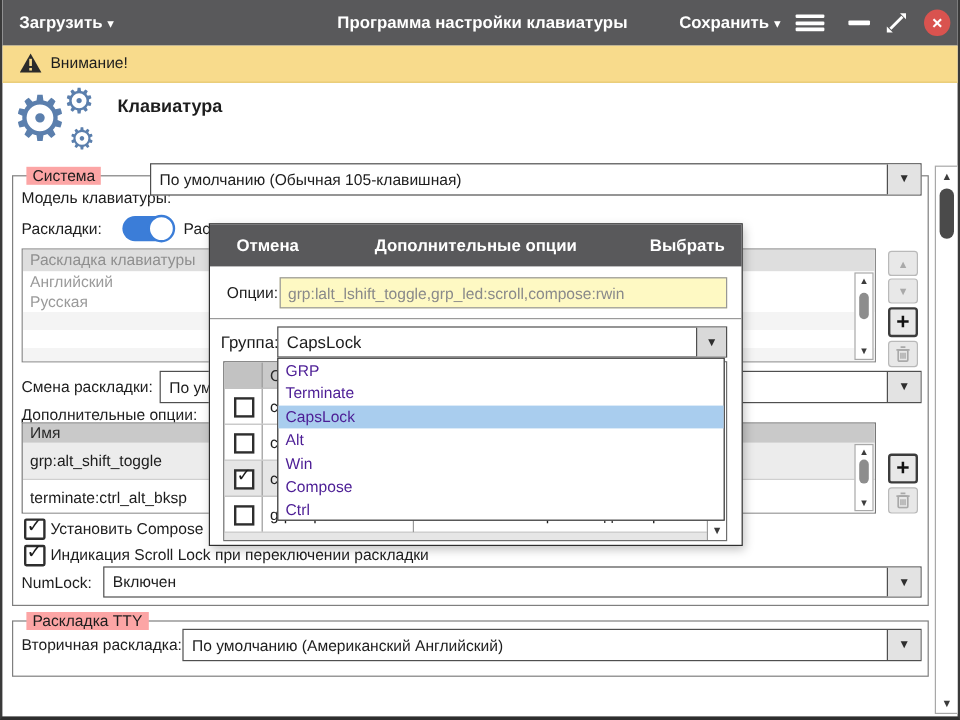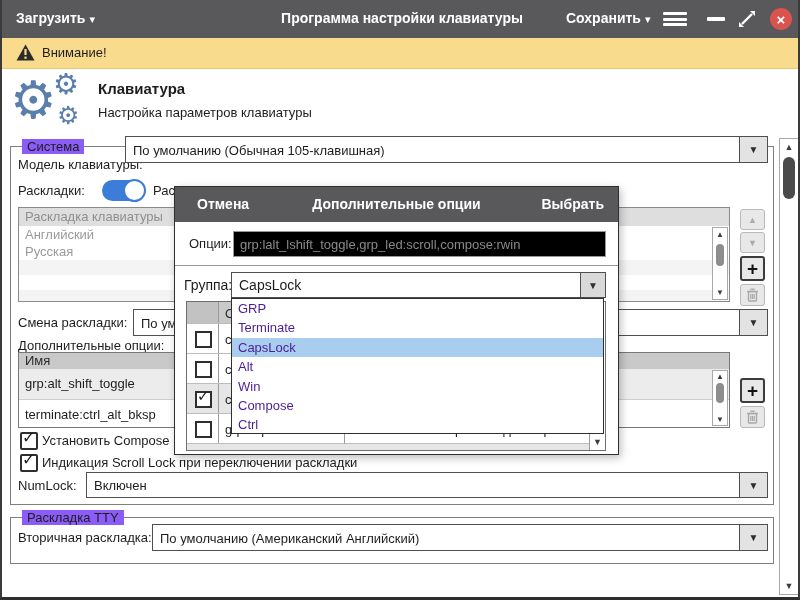--- a/index.html
+++ b/index.html
@@ -20,21 +20,21 @@
              display:flex;align-items:center;justify-content:center;font-size:15px;font-weight:bold;cursor:pointer;}
   
   .warnbar{left:0;top:38px;width:800px;height:30px;background:#f8db8c;border-bottom:1px solid #e7c972;}
   .warn-text{position:absolute;left:40px;top:7px;font-size:13px;color:#1d1d1d;}
   
   .gear{position:absolute;color:#5b7fad;font-family:"DejaVu Sans",sans-serif;line-height:1;}
   .hdr-title{position:absolute;left:96px;top:80px;font-size:15px;font-weight:bold;}
   .hdr-sub{position:absolute;left:96px;top:105px;font-size:13px;}
   
   .fieldset{border:1px solid #7f7f7f;background:transparent;}
-  .fs-label{position:absolute;background:#8b5cf6;padding:0 5px;font-size:13px;}
+  .fs-label{position:absolute;background:#fca5a5;padding:0 5px;font-size:13px;}
   
   .lbl{position:absolute;white-space:nowrap;}
   .dd{position:absolute;background:#fff;border:1px solid #4f4f4f;box-sizing:border-box;}
   .dd-val{position:absolute;left:7px;top:50%;transform:translateY(-50%);white-space:nowrap;overflow:hidden;}
   .dd-btn{position:absolute;right:0;top:0;bottom:0;width:27px;background:#e3e3e3;border-left:1px solid #4f4f4f;
           display:flex;align-items:center;justify-content:center;font-size:10px;color:#2e2e2e;cursor:pointer;}
   .toggle{position:absolute;width:42px;height:21px;background:#3b7dd8;border-radius:11px;cursor:pointer;}
   .toggle .knob{position:absolute;right:-2px;top:-1px;width:19px;height:19px;background:#fff;border:2px solid #3b7dd8;border-radius:50%;}
   .listbox{position:absolute;background:#fff;border:1px solid #8a8a8a;box-sizing:border-box;overflow:hidden;}
   .lb-header{height:18px;line-height:18px;background:#dedede;color:#8f8f8f;padding-left:6px;}
@@ -50,21 +50,21 @@
   .btn-sq.dis{color:#a9a9a9;}
   .cb{position:absolute;width:14px;height:14px;border:2px solid #2e2e2e;border-radius:2px;background:#fff;cursor:pointer;}
   .cb .mk{position:absolute;left:0px;top:-6px;font-size:16px;font-weight:bold;color:#1a1a1a;}
   .table{position:absolute;background:#fff;border:1px solid #777;box-sizing:border-box;overflow:hidden;}
   .t-head{background:#c9c9c9;color:#2a2a2a;}
   
   .modal{left:172px;top:186px;width:445px;height:269px;background:#fff;border:1px solid #2f2f2f;box-sizing:border-box;z-index:20;box-shadow:2px 3px 8px rgba(0,0,0,.25);}
   .m-header{position:absolute;left:0;top:0;right:0;height:35px;background:#59595b;color:#fff;}
   .m-htext{position:absolute;top:9px;font-size:14px;font-weight:600;white-space:nowrap;cursor:pointer;}
   .m-input{position:absolute;left:58px;top:44px;width:373px;height:26px;border:1px solid #979797;box-sizing:border-box;
-           font-family:"Liberation Sans","DejaVu Sans",sans-serif;font-size:13px;color:#8a8a8a;padding:0 6px;background:#000000;}
+           font-family:"Liberation Sans","DejaVu Sans",sans-serif;font-size:13px;color:#8a8a8a;padding:0 6px;background:#fef9c3;}
   .m-divider{position:absolute;left:0;top:78px;width:100%;border-top:1px solid #9a9a9a;}
   .m-combo{position:absolute;left:56px;top:85px;width:375px;height:26px;border:1px solid #4f4f4f;background:#fff;box-sizing:border-box;}
   .m-combo .dd-btn{width:24px;background:#d9d9d9;}
   .m-list{position:absolute;left:56px;top:111px;width:373px;height:136px;background:#fff;border:1px solid #2f2f2f;box-sizing:border-box;z-index:5;}
   .m-item{height:19.4px;line-height:19.4px;padding-left:6px;font-size:13px;color:#4c1d95;cursor:pointer;white-space:nowrap;}
   .m-item.sel{background:#a9cdee;}
   .m-table{position:absolute;left:11px;top:114px;width:420px;height:150px;border:1px solid #6e6e6e;box-sizing:border-box;background:#fff;overflow:hidden;z-index:1;}
   .mt-row{position:absolute;left:0;width:404px;border-bottom:1px solid #bdbdbd;box-sizing:border-box;}
   .mt-cb-cell{position:absolute;left:0;top:0;bottom:0;width:32px;border-right:1px solid #9a9a9a;box-sizing:border-box;}
   .mt-name{position:absolute;left:38px;top:50%;transform:translateY(-50%);white-space:nowrap;}
@@ -103,21 +103,20 @@
       <rect x="8.4" y="5" width="2.2" height="6" fill="#f8db8c"></rect>
       <rect x="8.4" y="12.6" width="2.2" height="2.2" fill="#f8db8c"></rect>
     </svg>
     <div class="warn-text">Внимание!</div>
   </div>
 
   <span class="gear" style="left:8px;top:74px;font-size:52px;">⚙</span>
   <span class="gear" style="left:51px;top:70px;font-size:29px;">⚙</span>
   <span class="gear" style="left:55px;top:103px;font-size:25px;">⚙</span>
   <div class="hdr-title">Клавиатура</div>
-  <div class="hdr-sub">Настройка параметров клавиатуры</div>
 
   <div class="abs fieldset" style="left:8px;top:146px;width:762px;height:357px;"></div>
   <span class="fs-label" style="left:20px;top:139px;">Система</span>
 
   <div class="lbl" style="left:16px;top:157px;">Модель клавиатуры:</div>
   <div class="dd" style="left:123px;top:136px;width:643px;height:27px;">
     <span class="dd-val">По умолчанию (Обычная 105-клавишная)</span>
     <span class="dd-btn">▼</span>
   </div>
 

